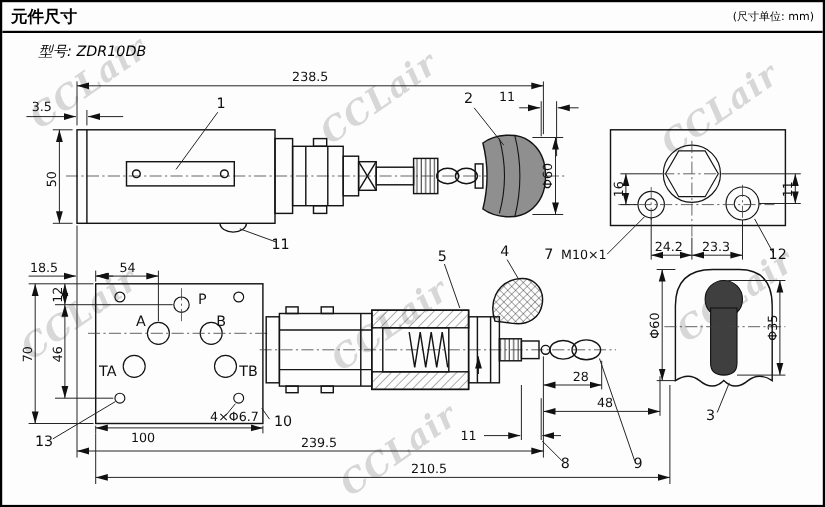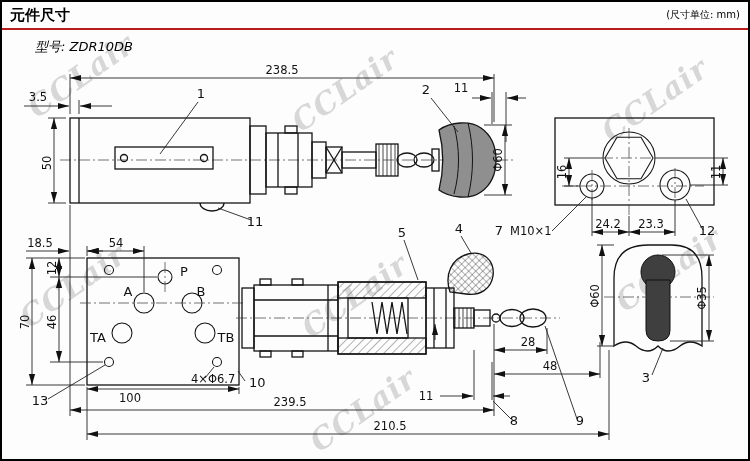--- a/index.html
+++ b/index.html
@@ -1,18 +1,18 @@
 <!DOCTYPE html>
 <html><head>
 <meta charset="utf-8">
 <style>
   html,body{margin:0;padding:0;background:#fff;}
   .page{position:relative;width:750px;height:461px;box-sizing:border-box;border:2px solid #000;
         background:#fdfdfd;font-family:"DejaVu Sans",sans-serif;overflow:hidden;}
-  .hdr{height:28px;border-bottom:2px solid #b91c1c;display:flex;justify-content:space-between;
+  .hdr{height:28px;border-bottom:2px solid #000000;display:flex;justify-content:space-between;
        align-items:center;padding:0 8px;box-sizing:border-box;}
   .hdr .title{font-size:15px;font-weight:bold;color:#000;}
   .hdr .unit{font-size:10px;color:#000;}
   .canvas{position:relative;width:746px;height:427px;}
   .model{position:absolute;left:33px;top:8px;font-size:13px;color:#000;z-index:3;font-style:italic;}
   .wm{position:absolute;z-index:1;font-family:"DejaVu Serif",serif;font-style:italic;font-weight:bold;
       font-size:30px;color:#b9b9b9;opacity:.55;transform:rotate(-35deg);letter-spacing:1px;
       pointer-events:none;white-space:nowrap;}
   svg{position:absolute;left:0;top:0;z-index:2;}
   .ol{stroke:#141414;stroke-width:1.3;fill:none;}

